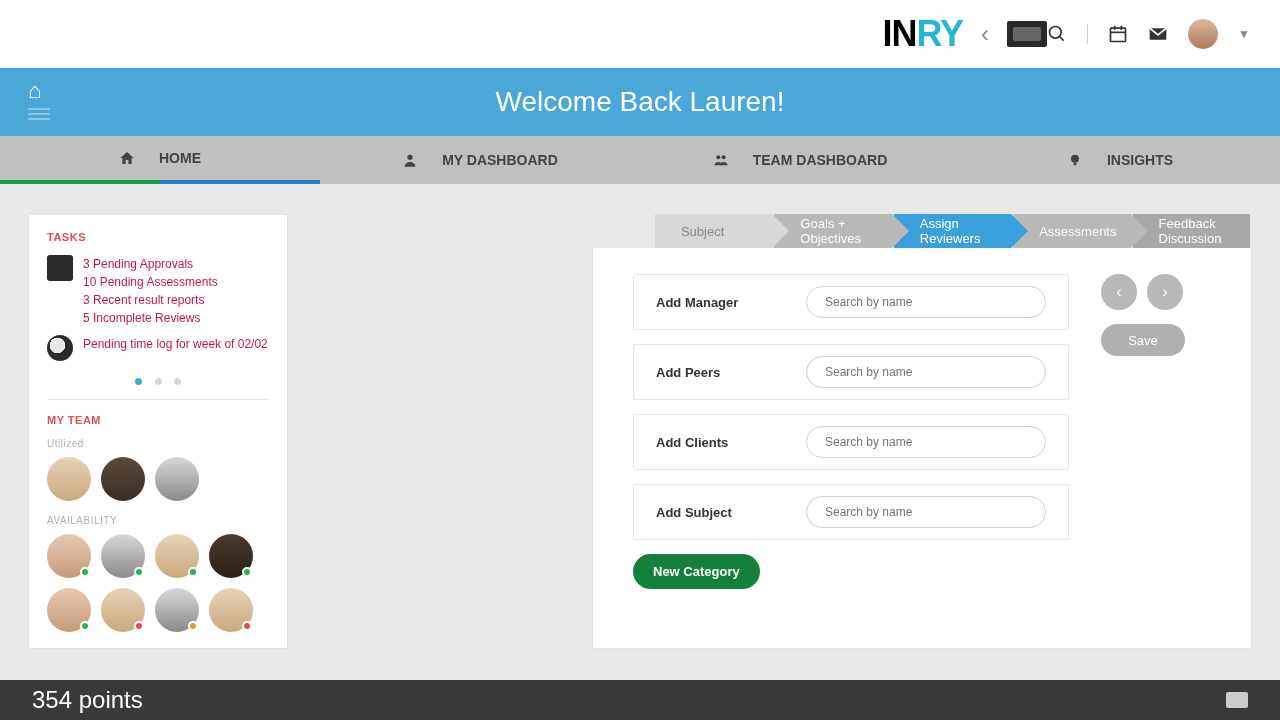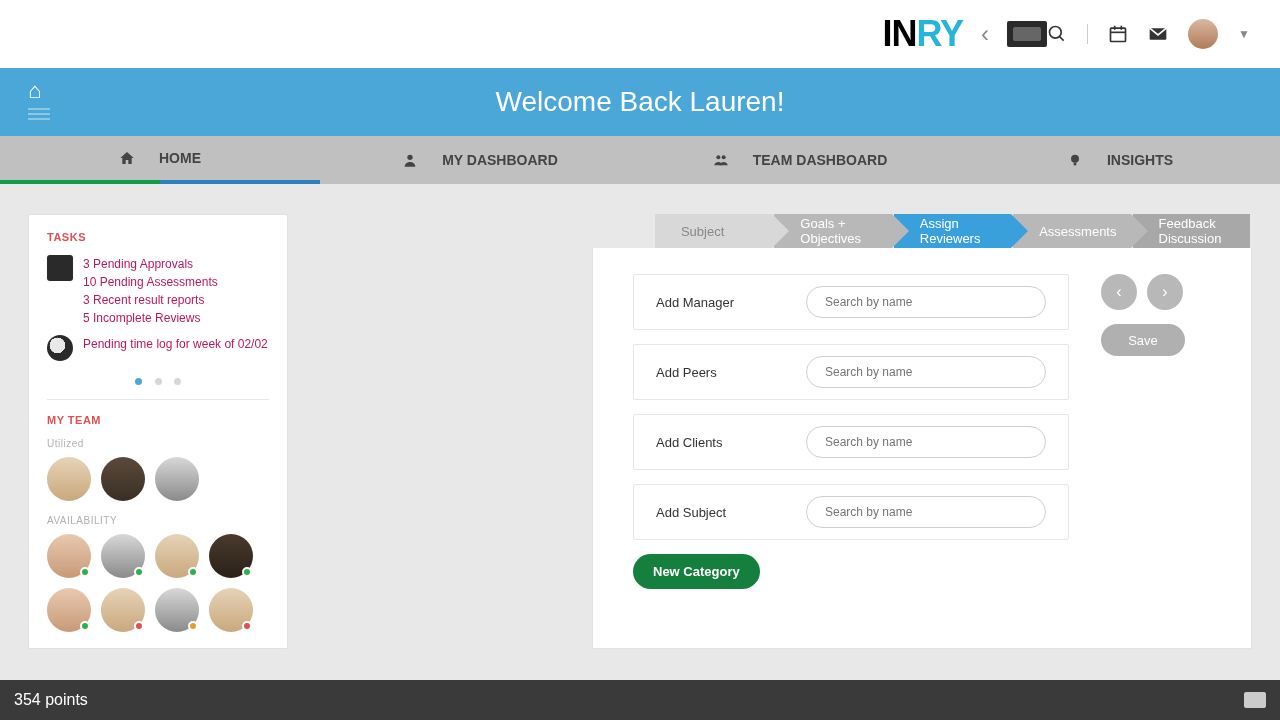--- a/index.html
+++ b/index.html
@@ -65,29 +65,29 @@
 .step.active { background:#3aa0db; }
 .step.active::after { border-left-color:#3aa0db; }
 .step.light { background:#d8d8d8; color:#888; }
 .step.light::after { border-left-color:#d8d8d8; }
 .step.last { background:#a8a8a8; }
 .step.last::after { display:none; }
 
 .panel { background:#fff; border:1px solid #e2e2e2; border-top:none; flex:1; padding:26px 40px; display:flex; gap:32px; }
 .forms { flex:1; max-width:620px; }
 .form-row { border:1px solid #e6e6e6; border-radius:2px; height:56px; display:flex; align-items:center; padding:0 22px; margin-bottom:14px; }
-.form-label { width:150px; font-size:13px; font-weight:400; color:#333; }
+.form-label { width:150px; font-size:13px; font-weight:700; color:#333; }
 .form-input { flex:0 0 240px; height:32px; border:1px solid #d0d0d0; border-radius:16px; padding:0 18px; font-size:12px; color:#888; outline:none; }
 .new-cat { display:inline-block; background:#15803d; color:#fff; font-size:13px; font-weight:600; padding:10px 20px; border-radius:18px; border:none; cursor:pointer; margin-top:0; }
 .side-actions { width:110px; }
 .nav-circles { display:flex; gap:10px; margin-bottom:14px; }
 .circle-btn { width:36px; height:36px; border-radius:50%; background:#b8b8b8; color:#fff; display:flex; align-items:center; justify-content:center; border:none; cursor:pointer; font-size:16px; }
 .save-btn { width:84px; height:32px; background:#b0b0b0; color:#fff; border:none; border-radius:16px; font-size:13px; cursor:pointer; }
 
-.footer { position:absolute; bottom:0; left:0; right:0; height:40px; background:#3a3a3a; color:#fff; display:flex; align-items:center; padding:0 14px; justify-content:space-between; font-size:16px; }
+.footer { position:absolute; bottom:0; left:0; right:0; height:40px; background:#3a3a3a; color:#fff; display:flex; align-items:center; padding:0 32px; justify-content:space-between; font-size:24px; }
 .footer-ico { width:22px; height:16px; background:#ccc; border-radius:2px; }
 </style>
 </head>
 <body>
 
 <div class="topbar">
   <div class="topbar-left">
     <div class="logo">
       <span class="in">IN</span><span class="ry">RY</span>
     </div>

